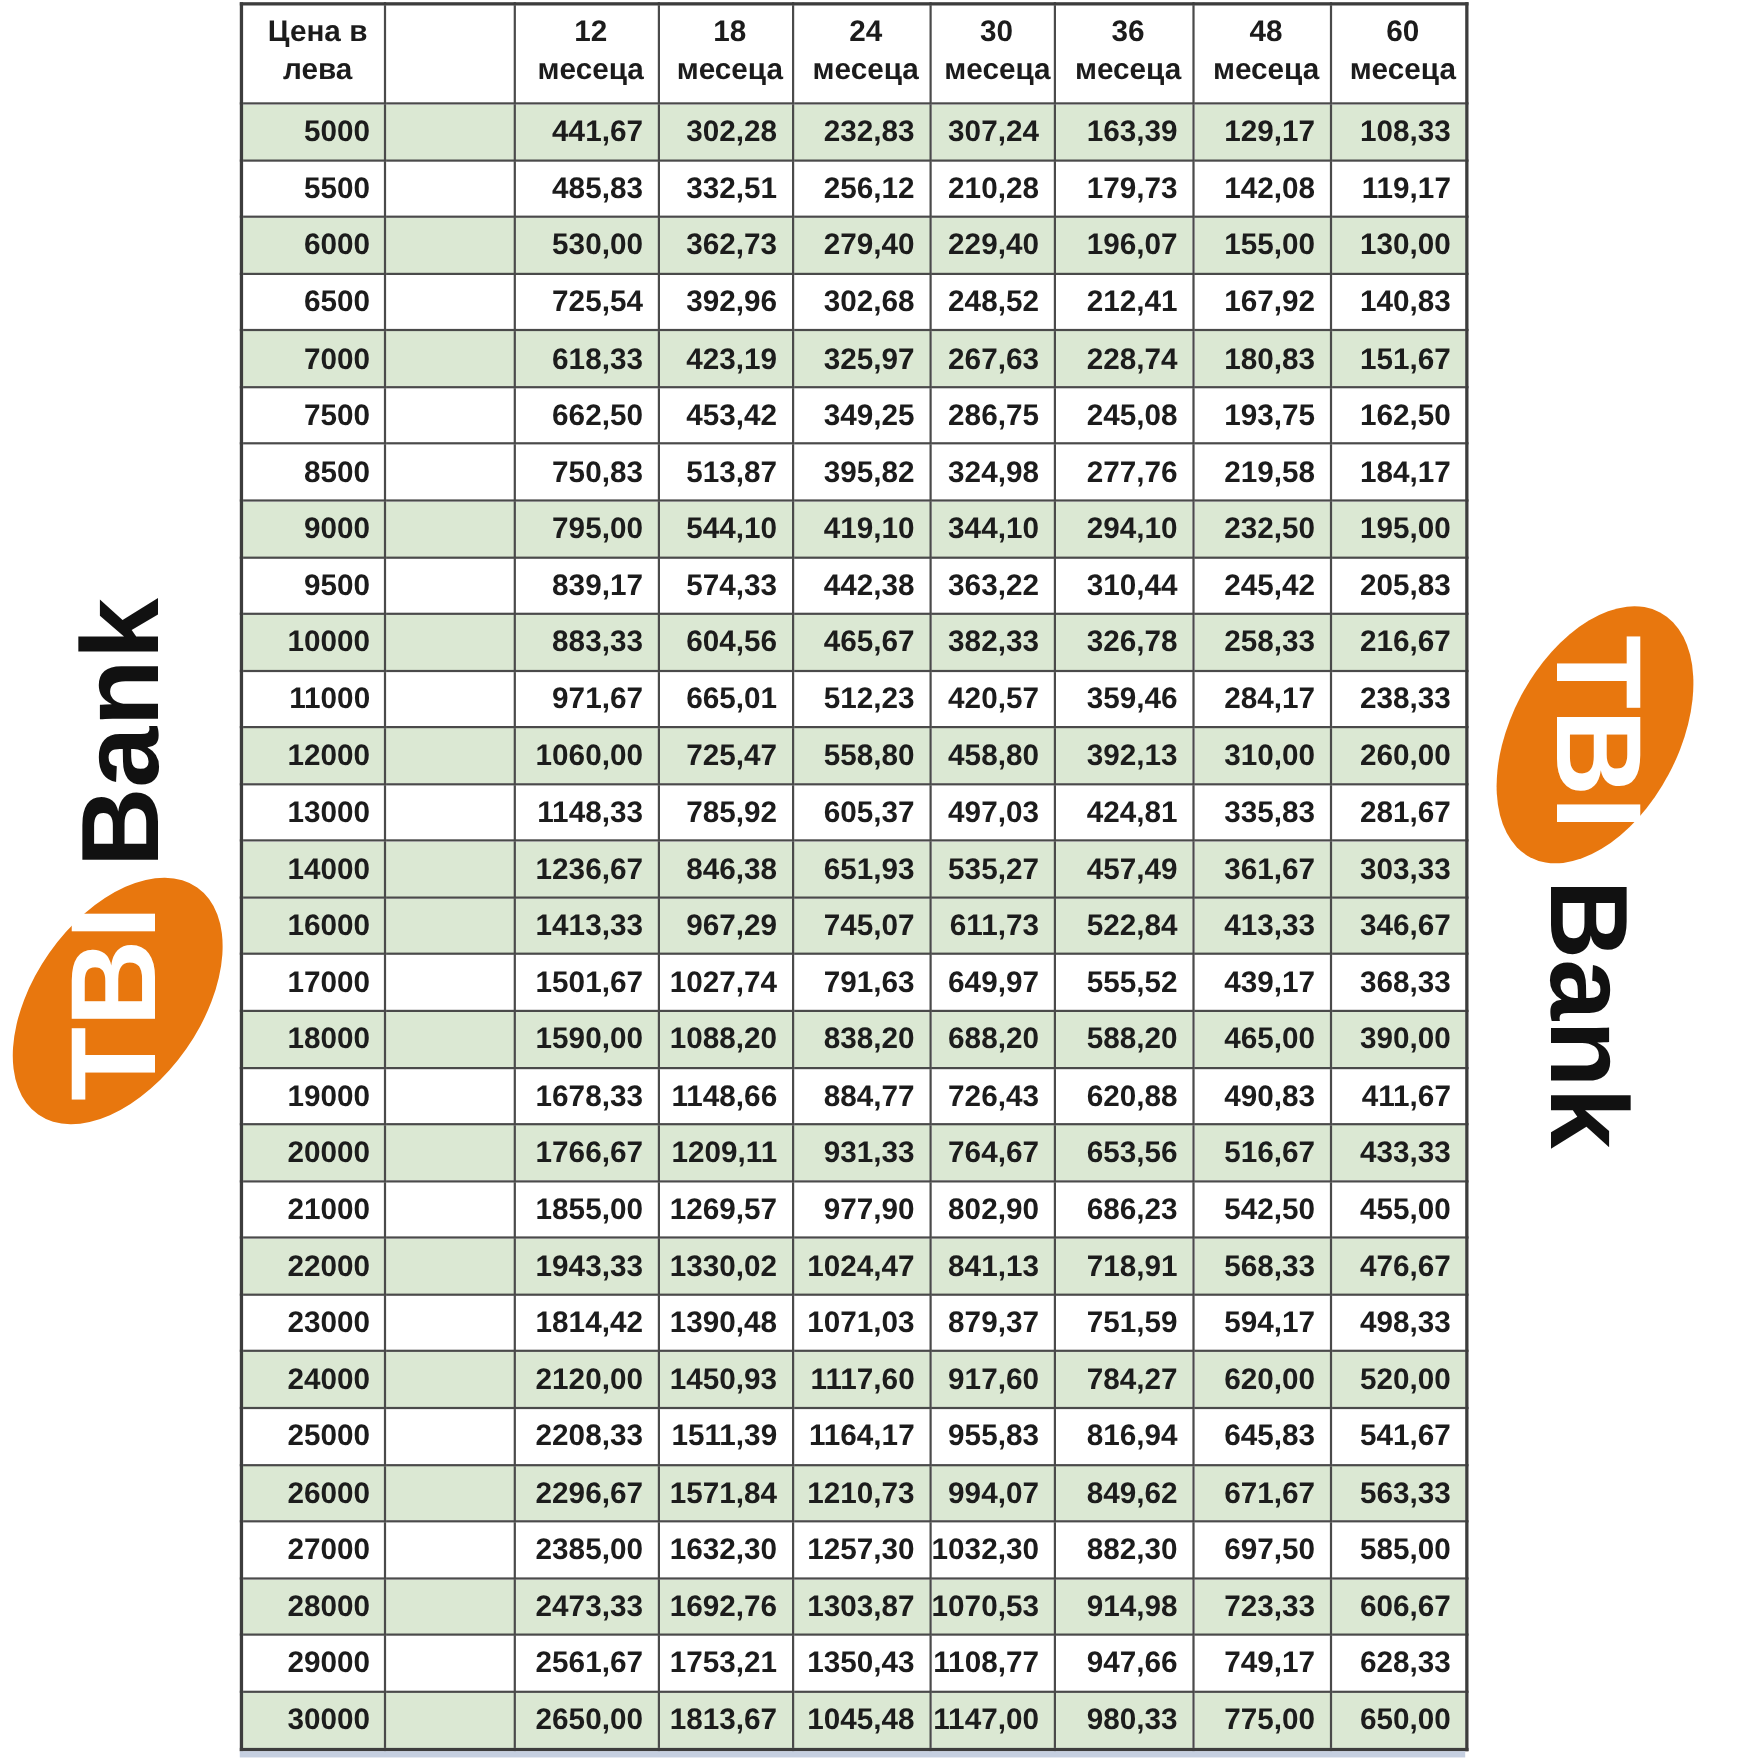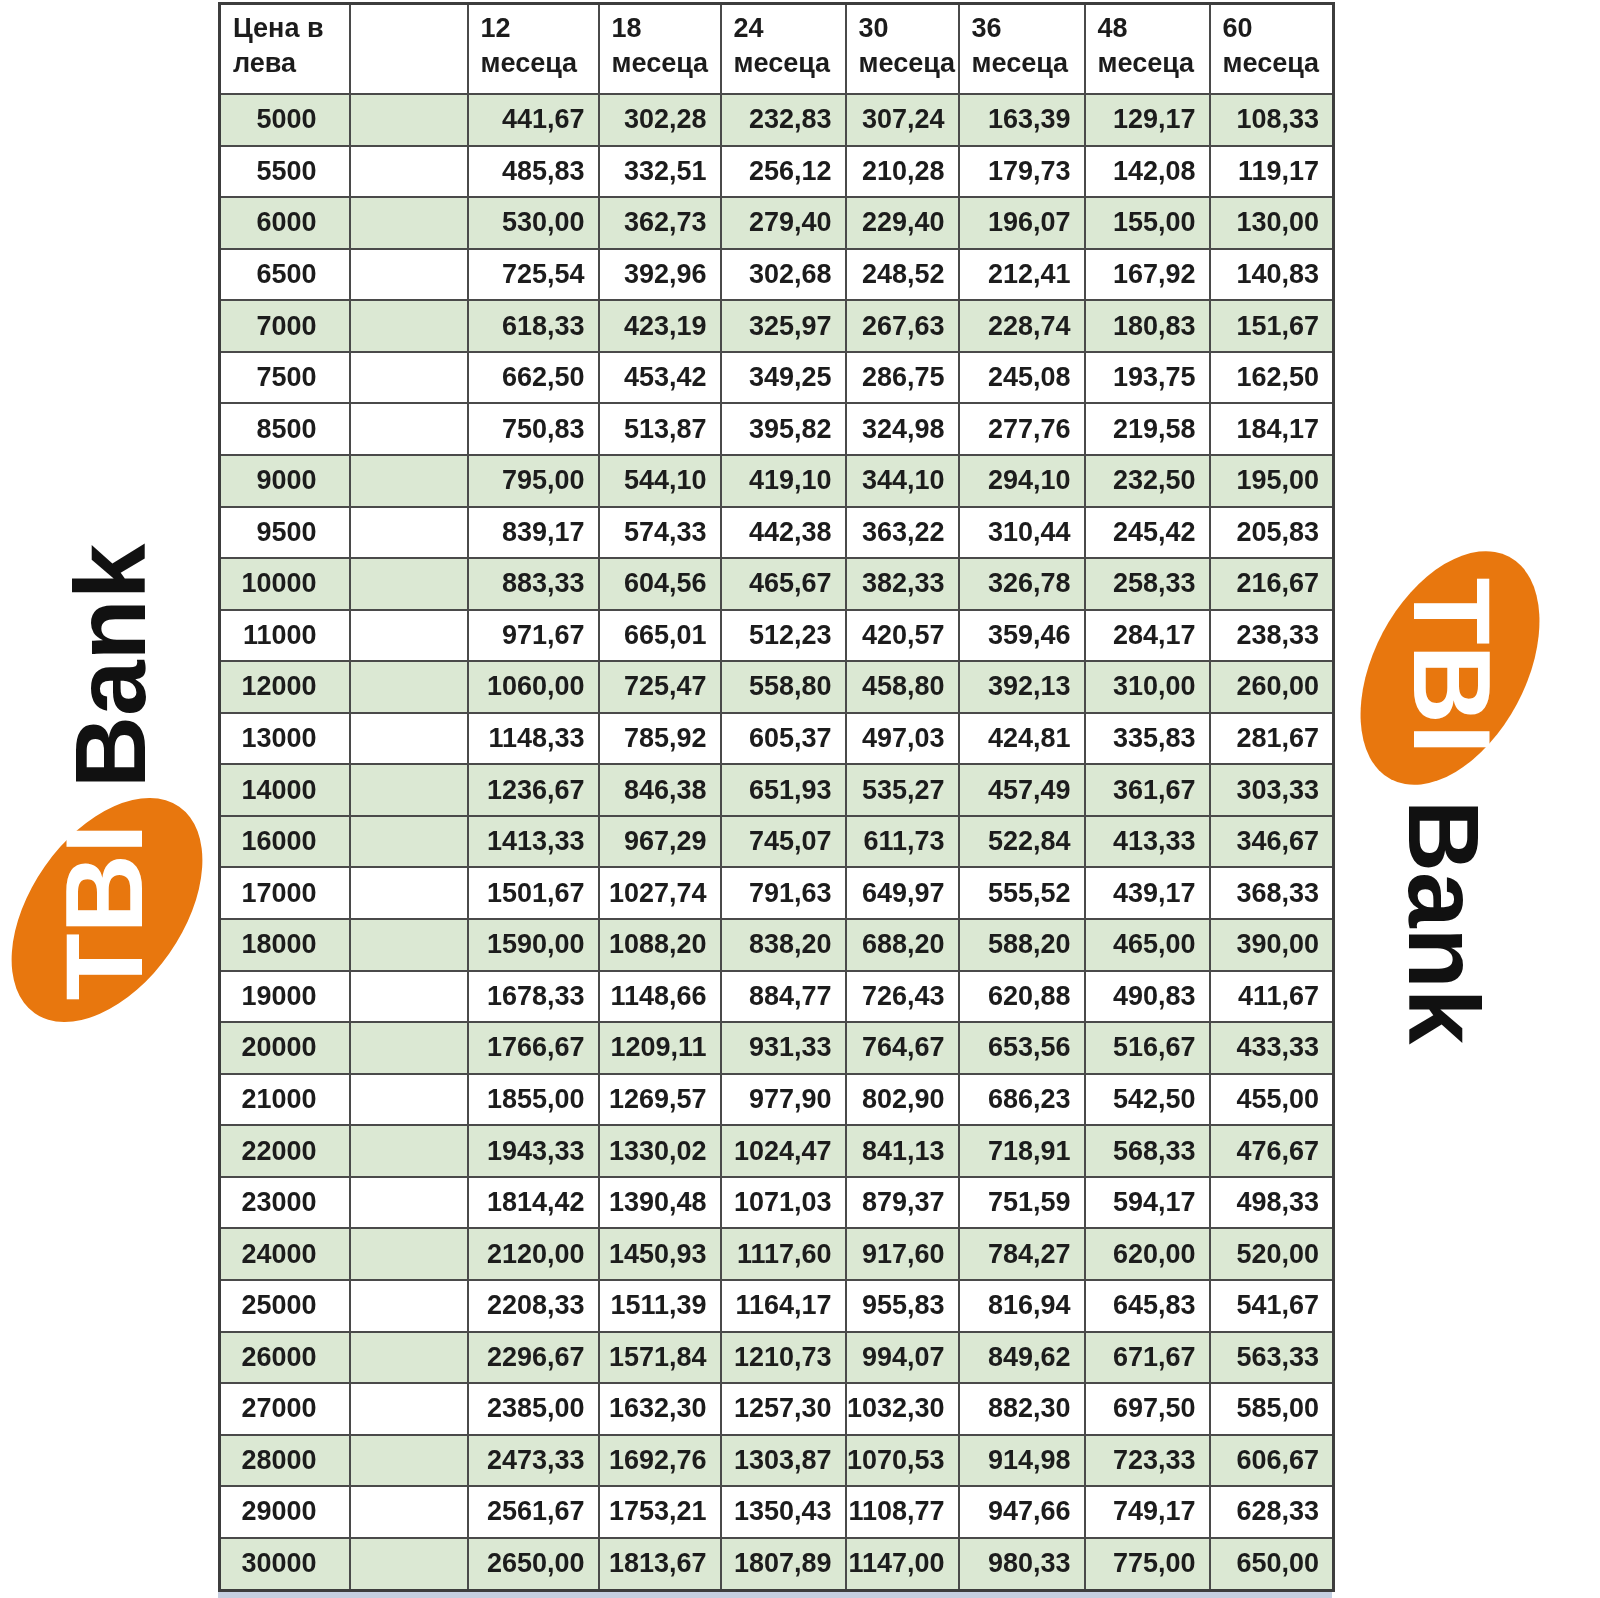--- a/index.html
+++ b/index.html
@@ -22,32 +22,32 @@
     border:2px solid #4a4a4a;
     font-weight:bold;
     color:#1c1c1c;
     font-size:27px;
     overflow:hidden;
     white-space:nowrap;
   }
   #price-table{border:3px solid #3d3d3d;}
   #price-table thead th{
     background:#ffffff;
-    text-align:left;
+    text-align:center;
     vertical-align:top;
     padding:6px 4px 4px 12px;
     line-height:1.3;
     height:78px;
   }
   #price-table td{
     text-align:right;
     padding:0 13px 0 0;
     vertical-align:middle;
   }
-  #price-table td.price-cell{padding-right:32px;}
+  #price-table td.price-cell{padding-right:12px;}
   tr.row-green td{background:#dbe8d3;}
   tr.row-white td{background:#ffffff;}
   #bottom-strip{
     position:absolute;left:218px;top:1592px;width:1114px;height:6px;
     background:#b6c3d8;opacity:.8;
   }
 
   
   .rot-text{
     position:absolute;
@@ -423,21 +423,21 @@
           <td>1108,77</td>
           <td>947,66</td>
           <td>749,17</td>
           <td>628,33</td>
         </tr>
         <tr class="row-green">
           <td class="price-cell">30000</td>
           <td></td>
           <td>2650,00</td>
           <td>1813,67</td>
-          <td>1807,89</td>
+          <td>1045,48</td>
           <td>1147,00</td>
           <td>980,33</td>
           <td>775,00</td>
           <td>650,00</td>
         </tr>
       </tbody>
   </table>
   <div id="bottom-strip"></div>
 
 </div>

